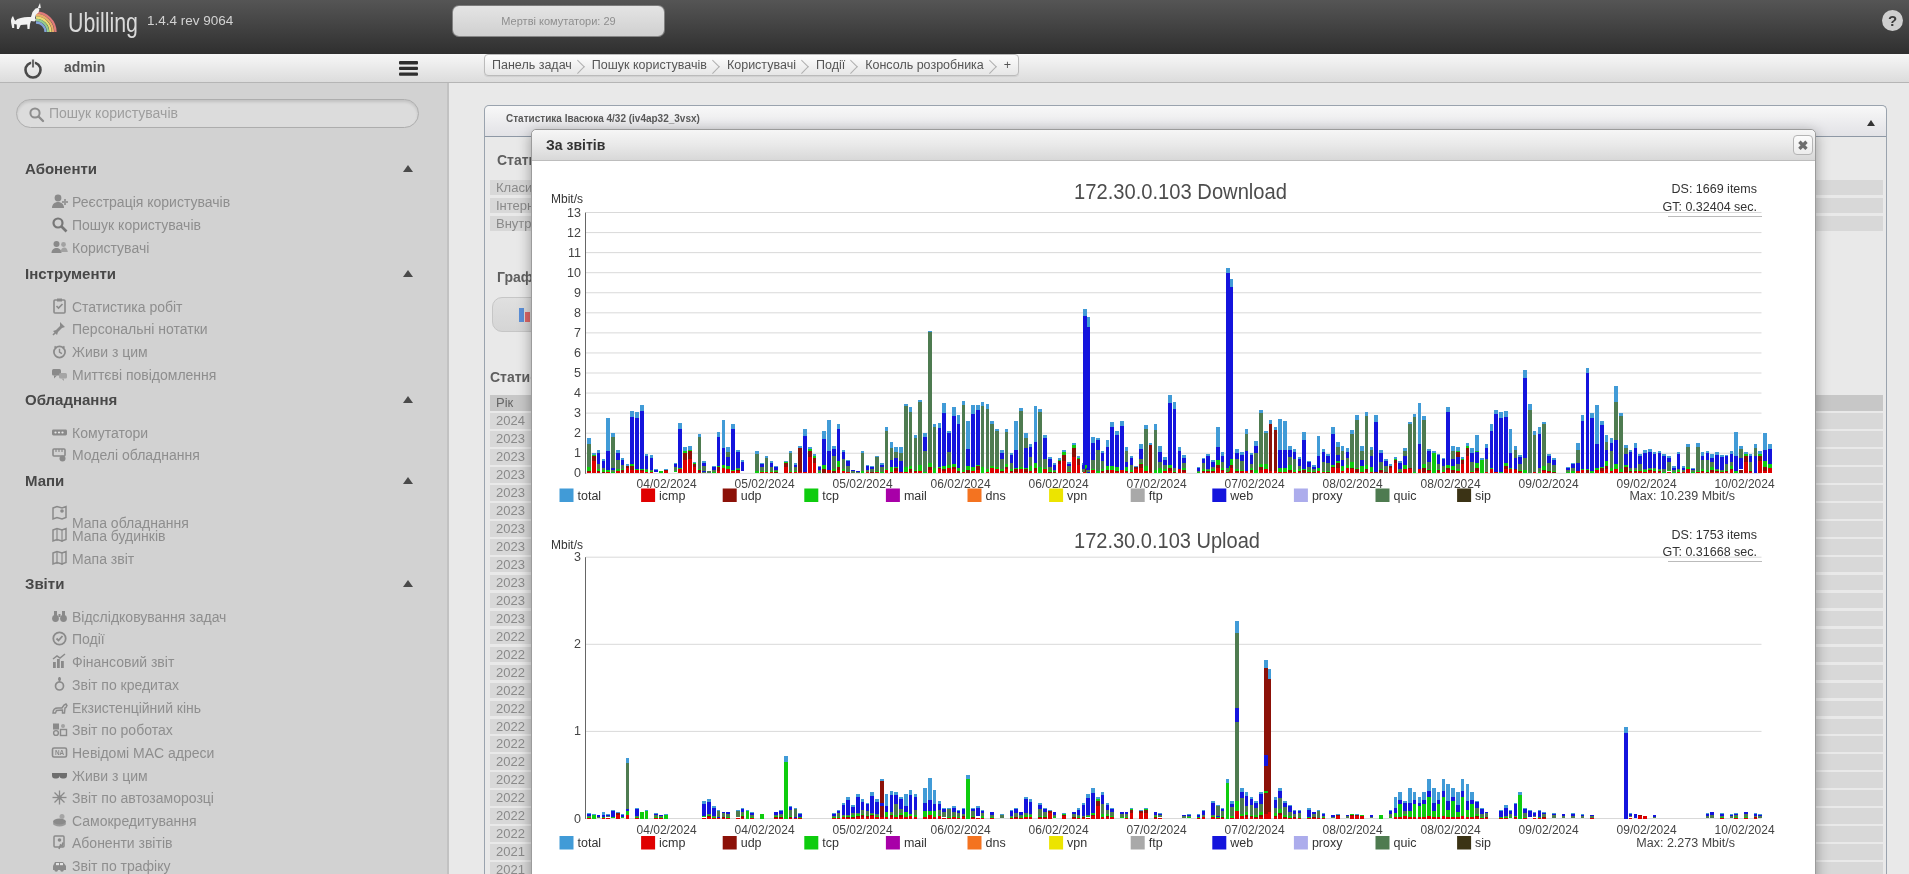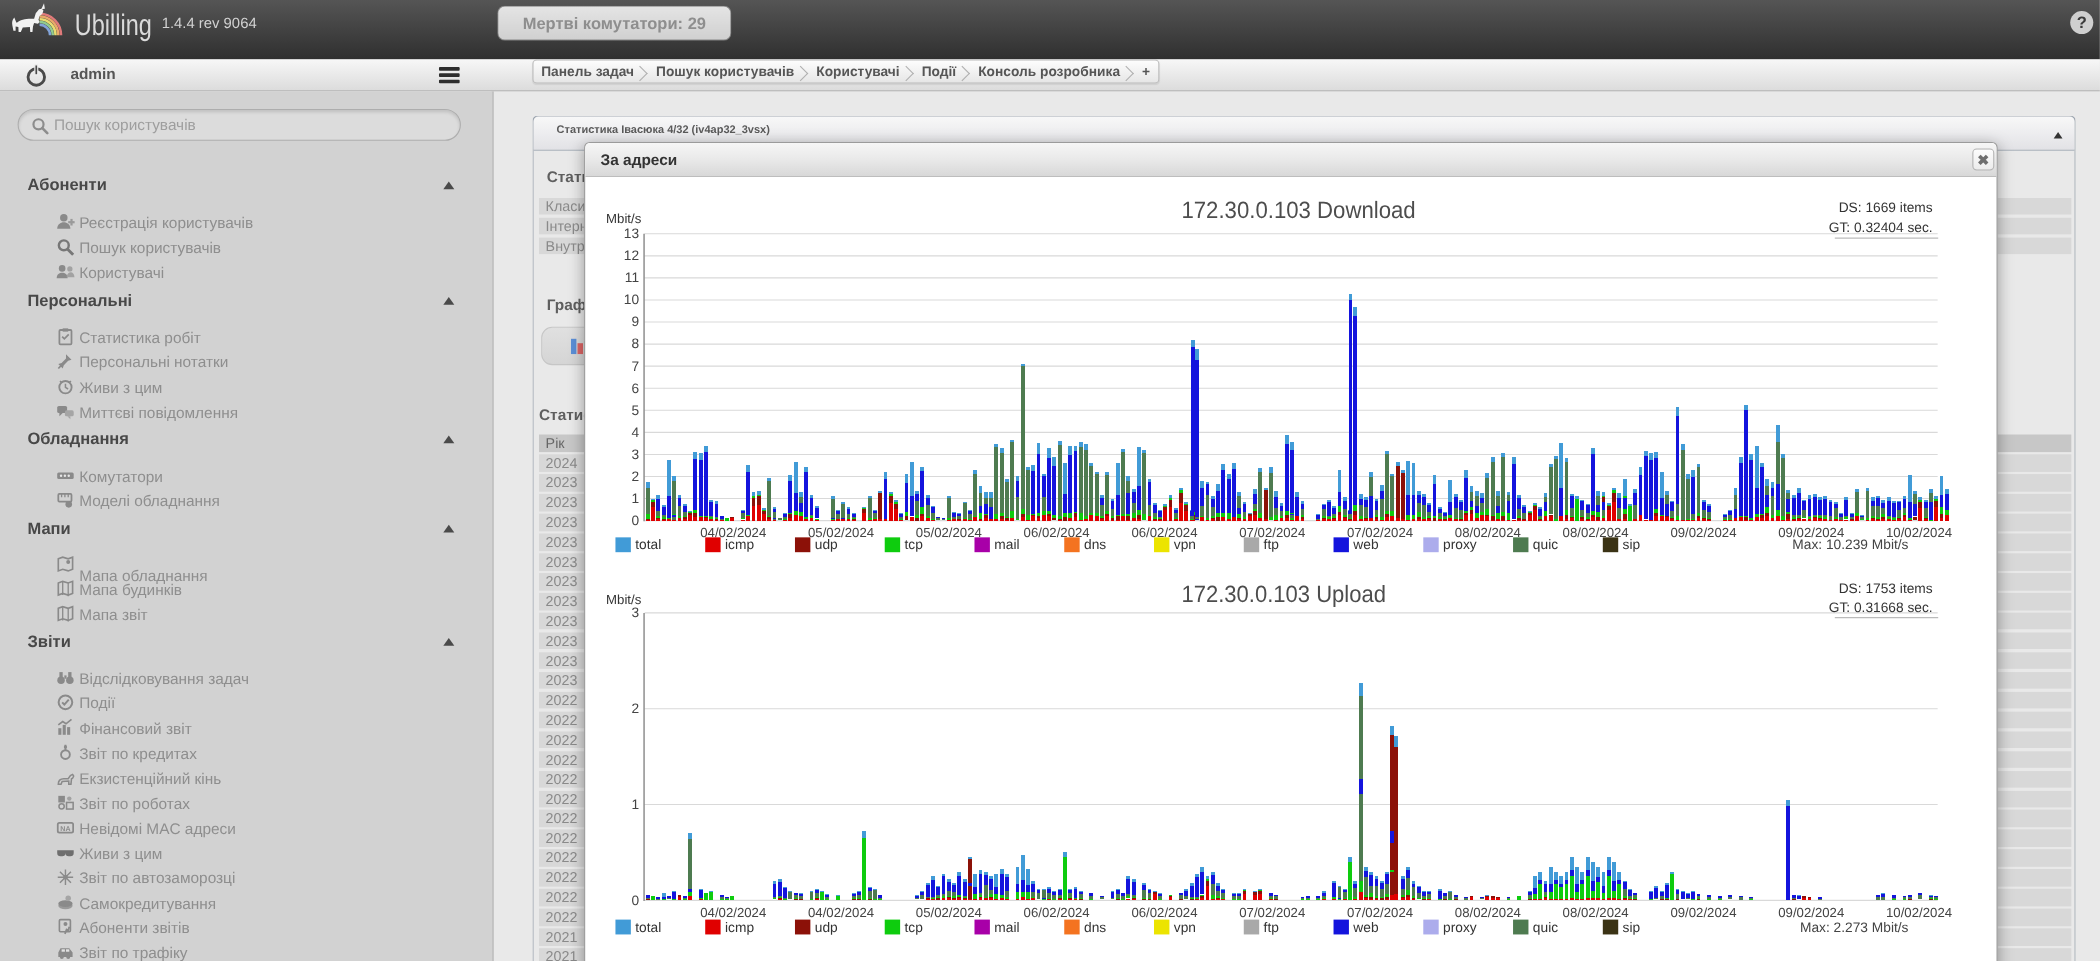--- a/index.html
+++ b/index.html
@@ -1,36 +1,36 @@
 <!DOCTYPE html>
 <html><head><meta charset="utf-8"><title>Ubilling</title>
 <style>
 *{margin:0;padding:0;box-sizing:border-box}
 html,body{width:1909px;height:874px;overflow:hidden;font-family:"Liberation Sans",sans-serif;background:#e9e9e9}
 #page{position:relative;width:1909px;height:656px}
 
 #topbar{position:absolute;left:0;top:0;width:1909px;height:54px;background:linear-gradient(#555 0%,#464646 40%,#2f2f2f 100%)}
 #brand{position:absolute;left:68px;top:8px;font-size:27px;color:#dadada;transform:scaleX(.79);transform-origin:0 0}
 #brandver{position:absolute;left:147px;top:13px;font-size:13.5px;color:#d2d2d2}
-#deadbtn{position:absolute;left:452px;top:5px;width:213px;height:32px;border-radius:7px;border:1px solid rgba(20,20,20,.45);background:linear-gradient(#e4e4e4,#d0d0d0);color:#8e8e8e;font-weight:bold;font-size:15px;text-align:center;line-height:31px}
+#deadbtn{position:absolute;left:452px;top:5px;width:213px;height:32px;border-radius:7px;border:1px solid rgba(20,20,20,.45);background:linear-gradient(#e4e4e4,#d0d0d0);color:#8e8e8e;font-weight:normal;font-size:11px;text-align:center;line-height:31px}
 #help{position:absolute;left:1882px;top:10px;width:21px;height:21px;border-radius:50%;background:#cfcfcf;color:#3a3a3a;font-weight:bold;font-size:15px;text-align:center;line-height:21px}
 
 #strip{position:absolute;left:0;top:54px;width:1909px;height:29px;background:linear-gradient(#f7f7f7,#dcdcdc);border-bottom:1px solid #b5b5b5}
 #admin{position:absolute;left:64px;top:59px;font-size:14px;font-weight:bold;color:#555}
 
 #sidebar{position:absolute;left:0;top:83px;width:447px;height:791px;background:#d2d2d2}
 #sbscroll{position:absolute;left:447px;top:83px;width:2px;height:791px;background:#c2c2c2}
 #search{position:absolute;left:16px;top:99px;width:403px;height:29px;border-radius:15px;border:1px solid #adadad;background:#dcdcdc;box-shadow:inset 0 2px 3px rgba(0,0,0,.12)}
 #search span{position:absolute;left:32px;top:5px;color:#9e9e9e;font-size:14px}
 .mh{position:absolute;left:25px;font-size:15px;font-weight:bold;color:#484848}
 .mt{position:absolute;left:403px;width:0;height:0;border-left:5px solid transparent;border-right:5px solid transparent;border-bottom:7px solid #4a4a4a}
 .mi{position:absolute;left:72px;font-size:14px;color:#8e8e8e;white-space:nowrap}
 .ic{position:absolute;left:51px;width:17px;height:17px}
 
-#bc{position:absolute;left:484px;top:54px;height:22px;border:1px solid #bbb;border-radius:4px;background:linear-gradient(#fdfdfd,#e6e6e6);box-shadow:0 1px 1px rgba(0,0,0,.08);font-size:12.5px;font-weight:bold;color:#555;white-space:nowrap}
+#bc{position:absolute;left:484px;top:54px;height:22px;border:1px solid #bbb;border-radius:4px;background:linear-gradient(#fdfdfd,#e6e6e6);box-shadow:0 1px 1px rgba(0,0,0,.08);font-size:12.5px;font-weight:normal;color:#555;white-space:nowrap}
 #bc .c{display:inline-block;padding:0 7px;line-height:21px}
 #bc .s{display:inline-block;width:10px;height:10px;border-top:1px solid #b0b0b0;border-right:1px solid #b0b0b0;transform:rotate(45deg) translateY(5px) translateX(-1px);margin:0 -2px}
 
 #panel{position:absolute;left:484px;top:105px;width:1403px;height:769px;background:#e9e9e9;border:1px solid #9aa3ae;border-radius:5px 5px 0 0;border-bottom:none}
 #panelhead{position:absolute;left:0;top:0;width:100%;height:31px;background:linear-gradient(#f8f8f8,#e2e2e6);border-bottom:1px solid #8e98a5;border-radius:5px 5px 0 0}
 #panelhead b{position:absolute;left:21px;top:7px;font-size:10px;color:#5a5a5a}
 #parrow{position:absolute;left:1382px;top:14px;width:0;height:0;border-left:4.5px solid transparent;border-right:4.5px solid transparent;border-bottom:6px solid #333}
 .ph{position:absolute;font-size:14px;font-weight:bold;color:#5f5f5f}
 .row{position:absolute;background:#d8d8d8;color:#8a8a8a;font-size:13px;line-height:15px;padding-left:6px;overflow:hidden}
 .rowR{position:absolute;background:#d8d8d8}
@@ -98,21 +98,21 @@
         <line x1="10.5" y1="10.5" x2="15.5" y2="15.5" stroke="#777" stroke-width="2.6"></line>
       </svg></div>
 <div class="mi" style="top:217px">Пошук користувачів</div>
 <div class="ic" style="top:239px"><svg width="17" height="17" viewBox="0 0 17 17">
         <circle cx="5.5" cy="5" r="3" fill="#8a8a8a"></circle>
         <path d="M0.5 14c0-3.5 2.5-5 5-5s5 1.5 5 5z" fill="#8a8a8a"></path>
         <circle cx="12.5" cy="5.5" r="2.4" fill="#a2a2a2"></circle>
         <path d="M9.5 13c.4-3 2-4.4 3.9-4.4 1.6 0 3 1.4 3.4 4.4z" fill="#a2a2a2"></path>
       </svg></div>
 <div class="mi" style="top:240px">Користувачі</div>
-<div class="mh" style="top:265px">Персональні</div>
+<div class="mh" style="top:265px">Інструменти</div>
 <div class="mt" style="top:270px"></div>
 <div class="ic" style="top:298px"><svg width="17" height="17" viewBox="0 0 17 17">
         <rect x="3" y="2" width="11" height="13" rx="1" fill="none" stroke="#8a8a8a" stroke-width="1.6"></rect>
         <rect x="6" y="0.5" width="5" height="3" fill="#8a8a8a"></rect>
         <path d="M5.5 8l2 2 4-4" stroke="#8a8a8a" stroke-width="1.6" fill="none"></path>
       </svg></div>
 <div class="mi" style="top:299px">Статистика робіт</div>
 <div class="ic" style="top:320px"><svg width="17" height="17" viewBox="0 0 17 17">
         <path d="M9 2l5 5-3 1-4 4-1 3-4-4 3-1 4-4z" fill="#8a8a8a"></path>
         <line x1="2" y1="15" x2="5" y2="12" stroke="#8a8a8a" stroke-width="1.6"></line>
@@ -315,21 +315,21 @@
 <div class="row" style="left:490px;top:808.2px;width:42px;height:15.5px">2022</div>
 <div class="rowR" style="left:1816px;top:808.2px;width:67px;height:15.5px"></div>
 <div class="row" style="left:490px;top:826.2px;width:42px;height:15.5px">2022</div>
 <div class="rowR" style="left:1816px;top:826.2px;width:67px;height:15.5px"></div>
 <div class="row" style="left:490px;top:844.1px;width:42px;height:15.5px">2021</div>
 <div class="rowR" style="left:1816px;top:844.1px;width:67px;height:15.5px"></div>
 <div class="row" style="left:490px;top:862.1px;width:42px;height:15.5px">2021</div>
 <div class="rowR" style="left:1816px;top:862.1px;width:67px;height:15.5px"></div>
 <div id="modal">
       <div id="mhead">
-        <b>За адреси</b>
+        <b>За звітів</b>
         <div id="mclose">✖</div>
       </div>
     </div>
 <svg id="charts" style="position:absolute;left:0;top:0" width="1909" height="874" viewBox="0 0 1909 874">
       <line x1="586.0" y1="473.30" x2="1761.5" y2="473.30" stroke="#d9d9d9" stroke-width="1"></line>
 <text x="581.0" y="477.30" font-size="12.5" fill="#444" text-anchor="end">0</text>
 <line x1="586.0" y1="453.24" x2="1761.5" y2="453.24" stroke="#d9d9d9" stroke-width="1"></line>
 <text x="581.0" y="457.24" font-size="12.5" fill="#444" text-anchor="end">1</text>
 <line x1="586.0" y1="433.18" x2="1761.5" y2="433.18" stroke="#d9d9d9" stroke-width="1"></line>
 <text x="581.0" y="437.18" font-size="12.5" fill="#444" text-anchor="end">2</text>

